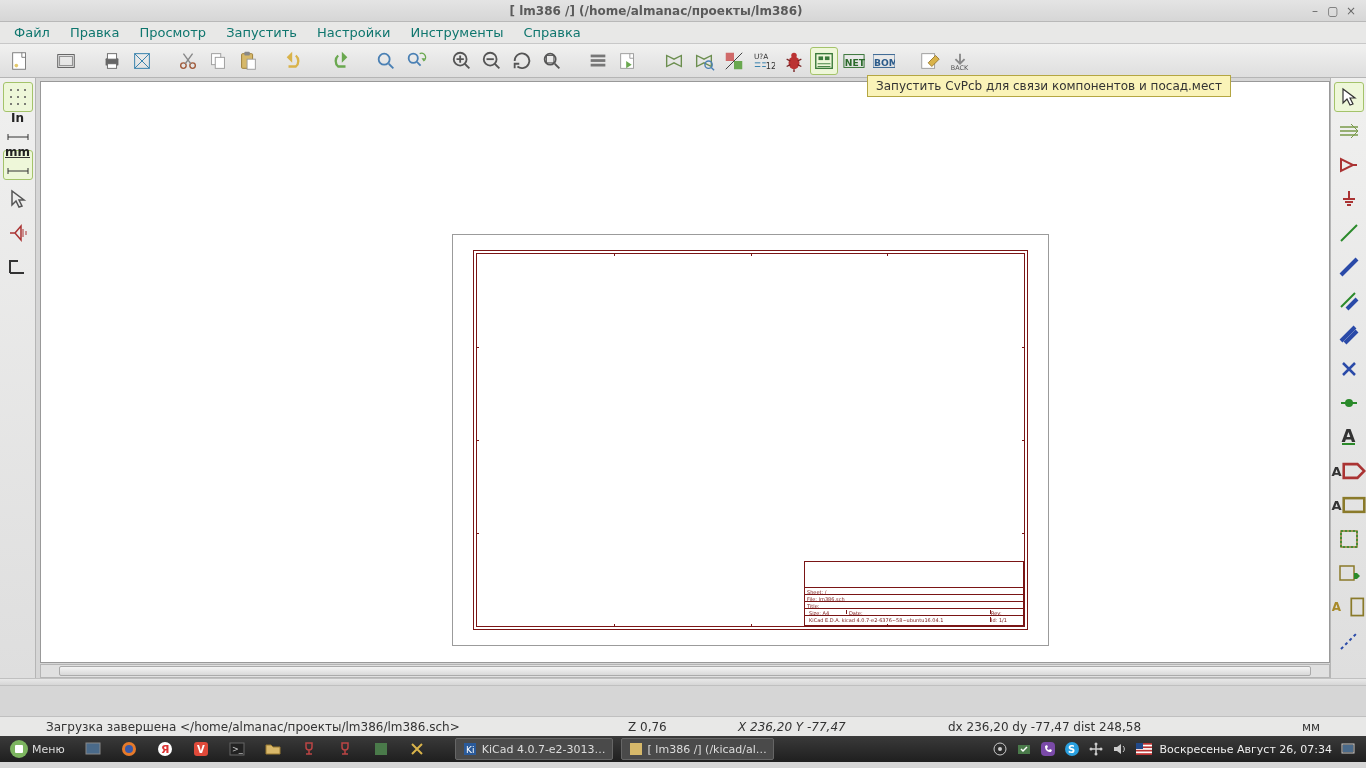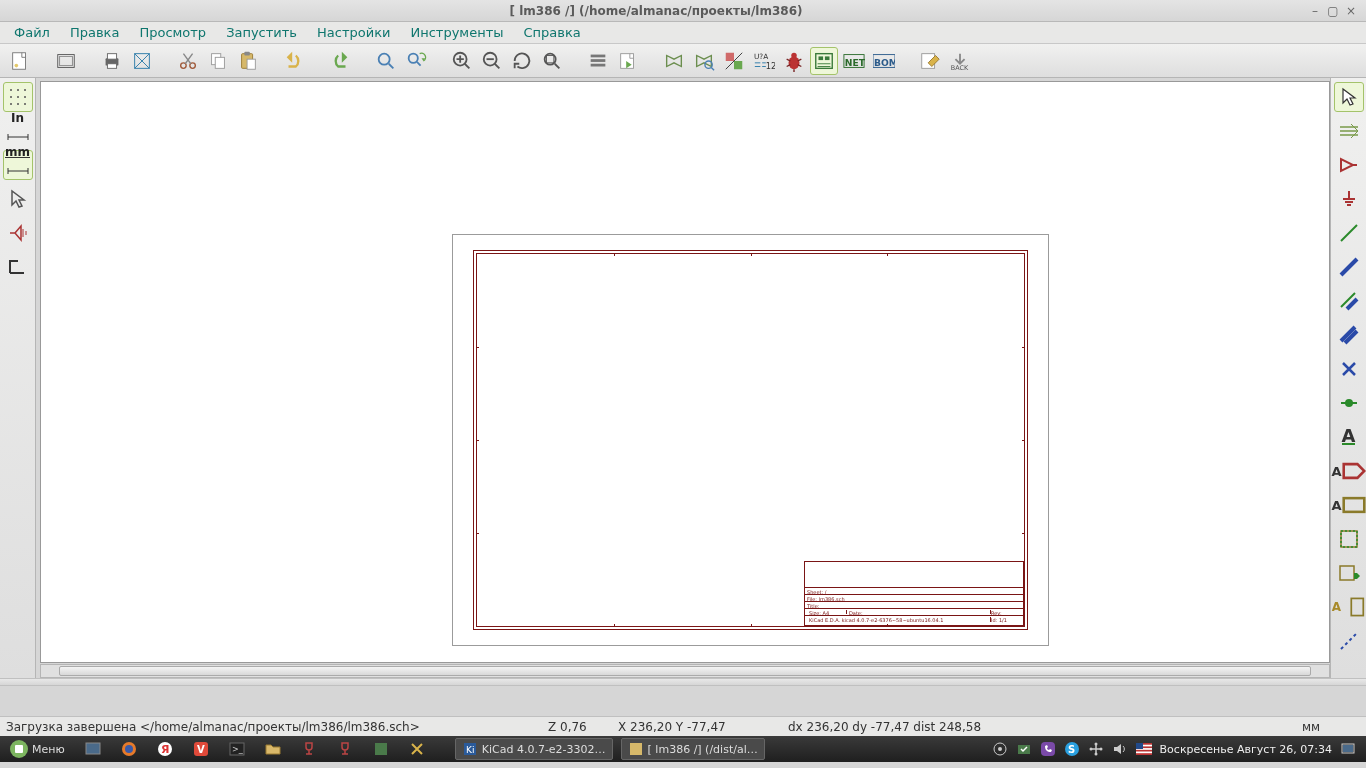--- a/index.html
+++ b/index.html
@@ -43,23 +43,23 @@
 .page-frame2{ position:absolute; left:2px; top:2px; right:2px; bottom:2px; border:1px solid #7a1515;}
 .titleblock{ position:absolute; right:0; bottom:0; width:220px; height:65px; border:1px solid #7a1515; font-size:5px; color:#7a1515;}
 .titleblock .row{ border-bottom:1px solid #7a1515; padding:1px 2px; display:flex;}
 .titleblock .cell{ border-right:1px solid #7a1515; padding:0 2px;}
 .tick{ position:absolute; background:#7a1515;}
 
 
 .thinbar{ height:8px; background:linear-gradient(#e8e8e8,#d6d6d6); border-top:1px solid #c0c0c0; border-bottom:1px solid #c0c0c0;}
 .gap{ height:30px; background:#d6d6d6;}
 .statusbar{ height:20px; background:#e8e8e7; border-top:1px solid #c0c0c0; display:flex; align-items:center; font-size:12px; color:#333; padding:0 6px;}
-.statusbar > div{ padding:0 12px; }
+.statusbar > div{ padding:0 12px;margin-left:40px; }
 .statusbar .s-msg{ flex:0 0 530px; padding-left:0;}
-.statusbar .s-pos{ flex:0 0 170px;}
+.statusbar .s-pos{ flex:0 0 170px;font-style:italic;}
 .statusbar .s-mm{ margin-left:auto; padding-right:40px;}
 
 
 .taskbar{ height:26px; background:linear-gradient(#3a3a3a,#1f1f1f); display:flex; align-items:center; color:#ddd; font-size:11px; padding:0 4px; gap:8px;}
 .taskbar .tbitem{ height:22px; display:flex; align-items:center; padding:0 6px; border-radius:2px;}
 .taskbar .tbitem.active{ background:#4a4a4a; border:1px solid #666;}
 .taskbar .menu-logo{ width:18px; height:18px; background:#7db560; border-radius:50%; display:inline-block; margin-right:4px; position:relative;}
 .taskbar .menu-logo::after{content:""; position:absolute; left:5px; top:5px; width:8px; height:8px; background:#fff; border-radius:1px;}
 .taskbar .tray{ margin-left:auto; display:flex; align-items:center; gap:8px; padding-right:6px;}
 .taskbar .tray .ic{ width:16px; height:16px; display:flex; align-items:center; justify-content:center;}
@@ -270,20 +270,21 @@
       </svg>
     </div>
   <div class="tbtn">
       <svg viewBox="0 0 24 24">
         <path d="M12 4v10" stroke="#888" stroke-width="2"></path>
         <path d="M7 10l5 5 5-5" fill="none" stroke="#888" stroke-width="2"></path>
         <text x="2" y="22" font-size="7" fill="#555">BACK</text>
       </svg>
     </div>
 
+  <div class="tooltip">Запустить CvPcb для связи компонентов и посад.мест</div>
 </div>
 
 <div class="workarea">
 
   <div class="leftbar">
     <div class="sidebtn sel">
         <svg viewBox="0 0 24 24">
           <g fill="#555">
             <circle cx="5" cy="5" r="1"></circle>
             <circle cx="12" cy="5" r="1"></circle>
@@ -547,27 +548,27 @@
       <svg class="tb-icon" viewBox="0 0 16 16">
         <path d="M3 3l10 10M13 3L3 13" stroke="#d9b34a" stroke-width="2"></path>
       </svg>
     </div>
   <div style="width:8px"></div>
   <div class="tbitem active">
       <svg class="tb-icon" viewBox="0 0 16 16">
         <rect x="2" y="2" width="12" height="12" fill="#2a5a9a"></rect>
         <text x="4" y="12" font-size="9" fill="#fff">Ki</text>
       </svg>
-      <span style="margin-left:4px">KiCad 4.0.7-e2-3302…</span>
+      <span style="margin-left:4px">KiCad 4.0.7-e2-3013…</span>
     </div>
   <div class="tbitem active">
       <svg class="tb-icon" viewBox="0 0 16 16">
         <rect x="2" y="2" width="12" height="12" fill="#d6b86a"></rect>
       </svg>
-      <span style="margin-left:4px">[ lm386 /] (/dist/al…</span>
+      <span style="margin-left:4px">[ lm386 /] (/kicad/al…</span>
     </div>
 
   <div class="tray">
     <div class="ic">
         <svg viewBox="0 0 16 16">
           <circle cx="8" cy="8" r="6" fill="none" stroke="#ccc"></circle>
           <circle cx="8" cy="8" r="2" fill="#ccc"></circle>
         </svg>
       </div>
     <div class="ic">

